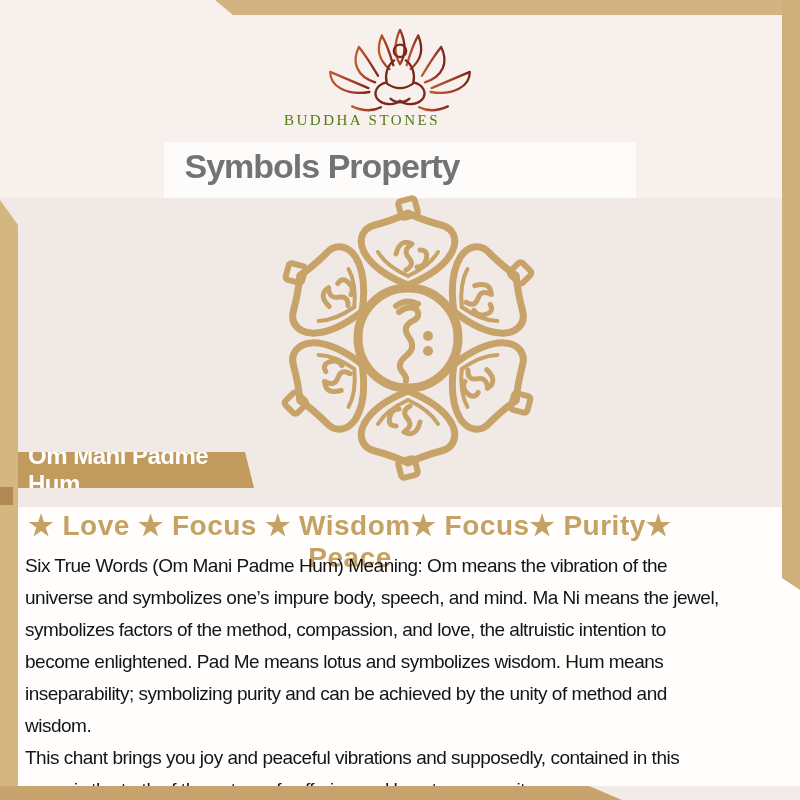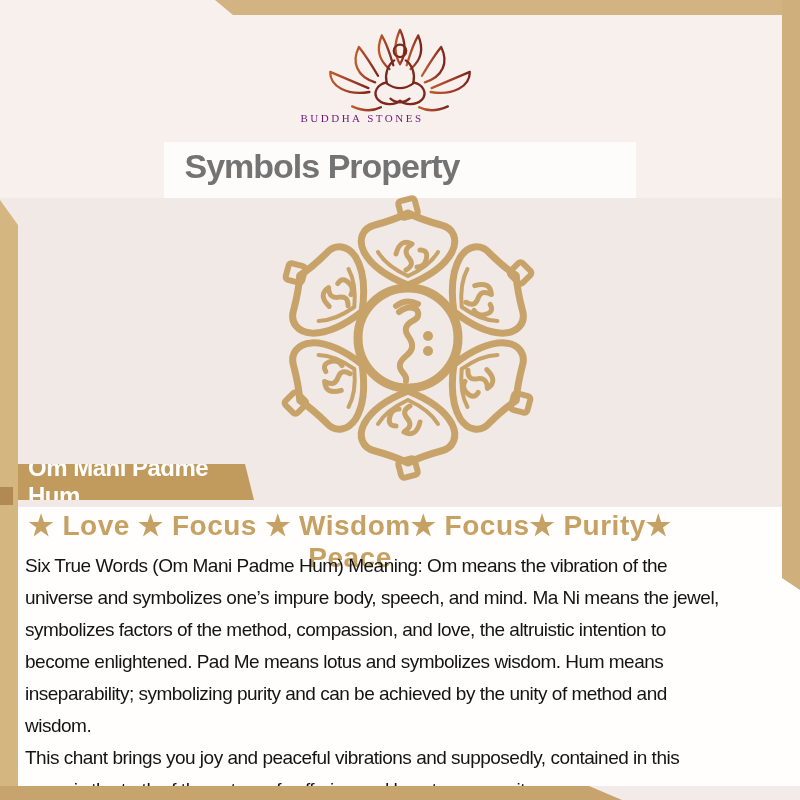--- a/index.html
+++ b/index.html
@@ -20,31 +20,31 @@
   .col-right{left:782px;top:0;width:18px;height:590px;background:#cfb07c;
     clip-path:polygon(0 0,18px 0,18px 590px,0 578px);}
   .col-left{left:0;top:198px;width:18px;height:602px;background:#d4b681;
     clip-path:polygon(0 2px,18px 27px,18px 602px,0 602px);}
   .sq-dark{left:0;top:487px;width:13px;height:18px;background:#b08a52;}
   .band-bottom{left:0;top:786px;width:640px;height:14px;background:#c7a46d;
     clip-path:polygon(0 0,589px 0,622px 14px,0 14px);}
   
   .logo-wrap{left:320px;top:26px;width:160px;height:88px;}
   .brand-name{left:0;top:112px;width:724px;text-align:center;
-    font-family:"Liberation Serif",serif;font-size:11px;letter-spacing:2.5px;
-    color:#701a75;font-weight:500;}
+    font-family:"Liberation Serif",serif;font-size:15px;letter-spacing:2.5px;
+    color:#4d7c0f;font-weight:500;}
   .title-panel{left:164px;top:142px;width:472px;height:56px;background:#fdfcfb;}
   .page-title{left:0;top:147px;width:644px;text-align:center;
     font-size:34px;font-weight:bold;letter-spacing:-1px;color:#737373;}
   
   .mandala-wrap{left:258px;top:188px;width:300px;height:300px;}
   
   .ribbon{left:18px;top:452px;width:236px;height:36px;background:#c19a5d;
     clip-path:polygon(0 0,calc(100% - 9px) 0,100% 100%,0 100%);
-    display:flex;align-items:center;margin-top:12px;}
+    display:flex;align-items:center;}
   .ribbon span{color:#ffffff;font-weight:bold;font-size:24px;padding-left:10px;
     letter-spacing:-0.5px;}
   
   .benefits{left:18px;top:509px;width:664px;text-align:center;
     color:#c6a164;font-weight:bold;font-size:28px;letter-spacing:0.5px;}
   .body-text{left:25px;top:550px;width:775px;height:236px;overflow:hidden;
     color:#141414;font-weight:normal;font-size:19px;line-height:32px;
     letter-spacing:-0.5px;white-space:pre;}
 </style>
 </head>

